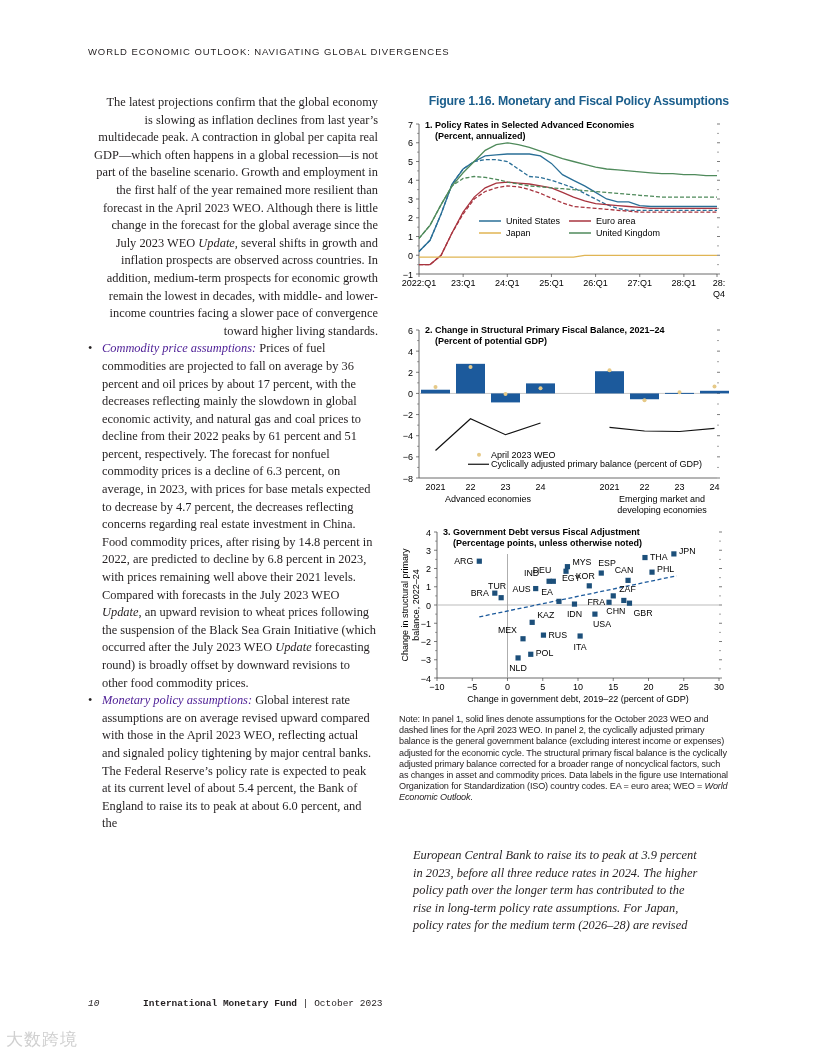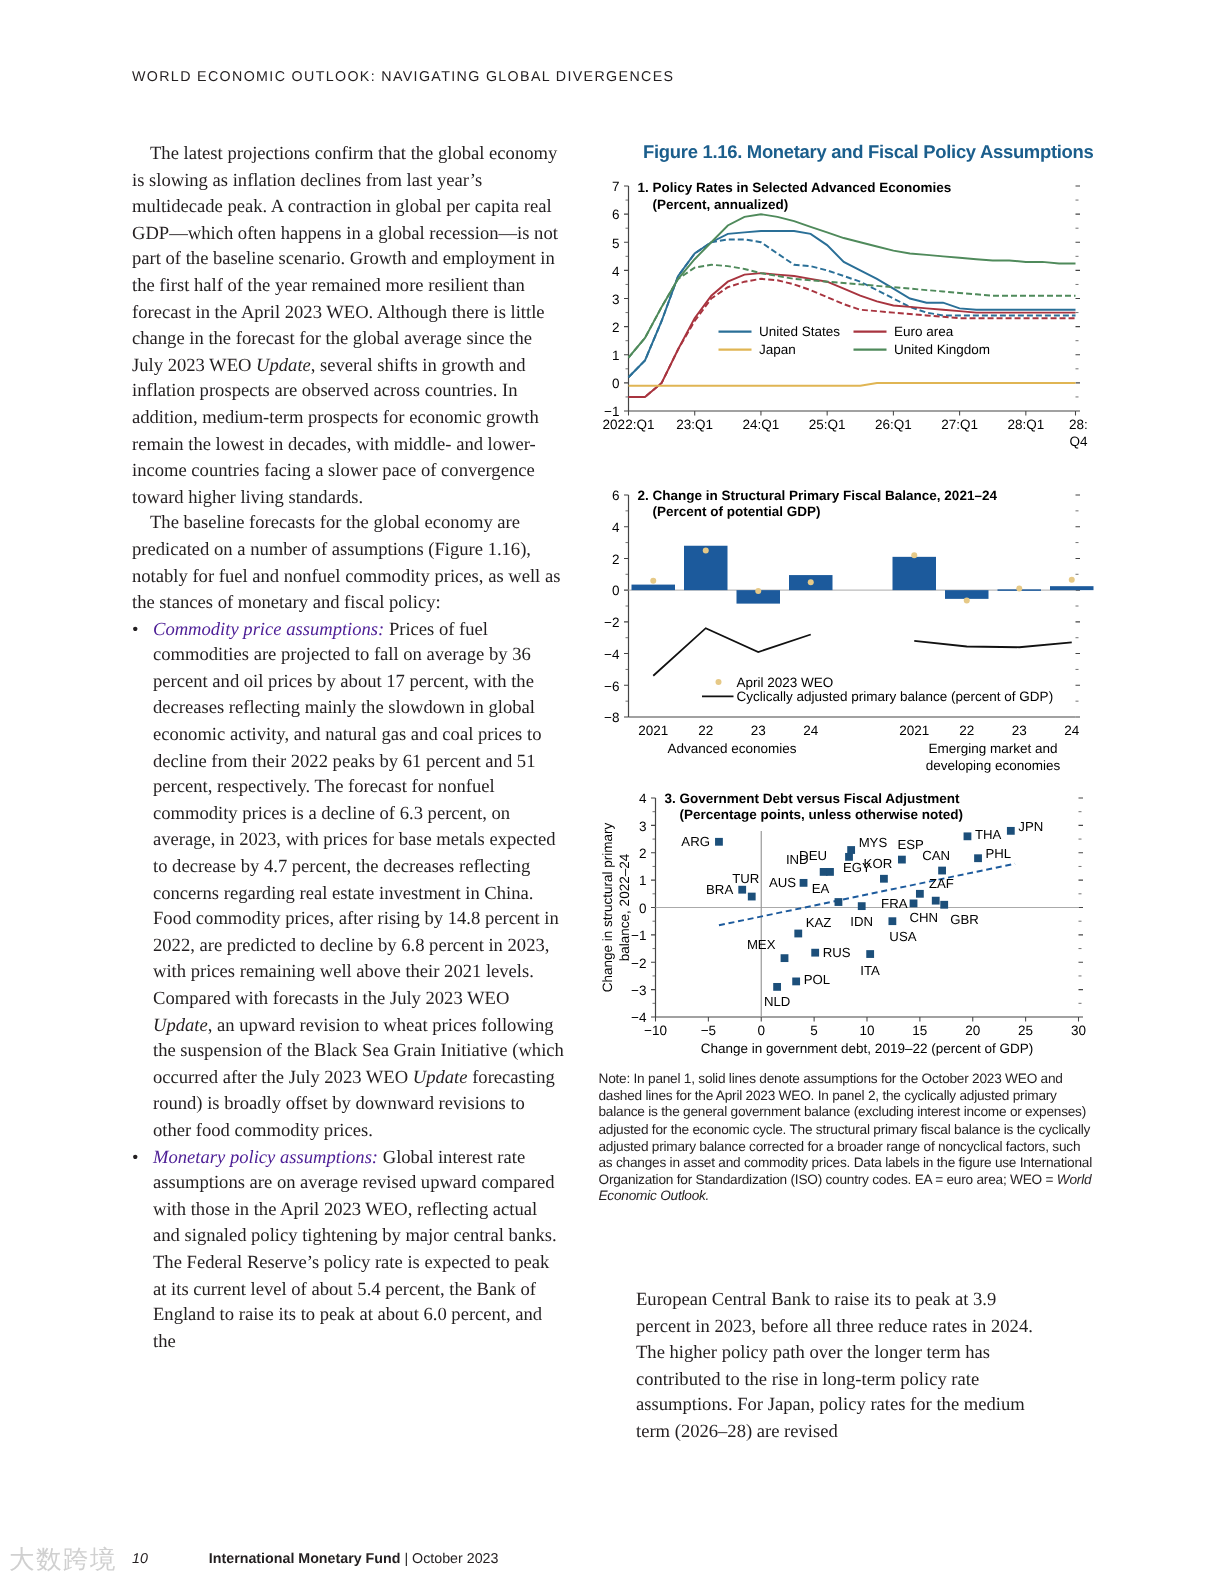--- a/index.html
+++ b/index.html
@@ -1,43 +1,42 @@
 <!DOCTYPE html>
 <html><head>
 <meta charset="utf-8">
 <style>
   html, body { margin:0; padding:0; background:#fff; }
   body { width:816px; height:1056px; position:relative; overflow:hidden; font-family:"Liberation Serif", serif; color:#231f20; }
   .running-head { position:absolute; left:88px; top:46px; font-family:"Liberation Sans", sans-serif; font-size:9.5px; letter-spacing:0.9px; color:#231f20;text-align:center; }
   .left-col { position:absolute; left:88px; top:94px; width:290px; }
   .section-title { font-family:"Liberation Sans", sans-serif; font-weight:bold; font-size:14.5px; color:#1b5e8c; margin:0 0 6px 0; letter-spacing:-0.3px; }
-  .para { font-size:12.4px; line-height:17.6px; margin:0; text-indent:12px; }
+  .para { font-size:12.4px; line-height:17.6px; margin:0; text-indent:12px;text-align:right; }
   .bullet { position:relative; padding-left:14px; font-size:12.4px; line-height:17.6px; margin:0; }
   .bullet .dot { position:absolute; left:0; top:0; }
   .bullet .lead { font-style:italic; color:#4c1d95; }
   .fig { position:absolute; left:399px; top:94px; width:330px;text-align:right; }
   .fig-title { font-family:"Liberation Sans", sans-serif; font-weight:bold; font-size:12.3px; color:#1b5e8c; letter-spacing:-0.2px; }
   svg text { font-family:"Liberation Sans", sans-serif; }
   .notes { position:absolute; left:399px; top:714px; width:330px; font-family:"Liberation Sans", sans-serif; font-size:9.1px; line-height:11.2px; color:#231f20; letter-spacing:-0.15px; }
   .notes p { margin:0; }
   .right-text { position:absolute; left:413px; top:847px; width:290px; font-size:12.4px; line-height:17.6px; }
-  .right-text p { margin:11px; }
-  .footer { position:absolute; top:1034px; left:88px; font-family:Liberation Sans, sans-serif; font-size:9.5px; }
+  .right-text p { margin:0;font-style:italic; }
+  .footer { position:absolute; top:998px; left:88px; font-family:Liberation Mono, monospace; font-size:9.5px; }
   .footer .pg { font-style:italic; margin-right:38px; }
   .footer .org { font-weight:bold; }
   .watermark { position:absolute; left:6px; top:1028px; font-family:"DejaVu Sans", sans-serif; font-size:17px; color:#d0d0d0; letter-spacing:1px;text-align:right; }
 </style>
 </head>
 <body>
 
 <div class="running-head">WORLD ECONOMIC OUTLOOK: NAVIGATING GLOBAL DIVERGENCES</div>
 
 <div class="left-col">
   <p class="para" id="p1">The latest projections confirm that the global economy is slowing as inflation declines from last year’s multidecade peak. A contraction in global per capita real GDP—which often happens in a global recession—is not part of the baseline scenario. Growth and employment in the first half of the year remained more resilient than forecast in the April 2023 WEO. Although there is little change in the forecast for the global average since the July 2023 WEO <i>Update</i>, several shifts in growth and inflation prospects are observed across countries. In addition, medium-term prospects for economic growth remain the lowest in decades, with middle- and lower-income countries facing a slower pace of convergence toward higher living standards.</p>
-  <p class="para">The baseline forecasts for the global economy are predicated on a number of assumptions (Figure 1.16), notably for fuel and nonfuel commodity prices, as well as the stances of monetary and fiscal policy:</p>
   <p class="bullet">
     <span class="dot">•</span>
     <span class="lead">Commodity price assumptions:</span><span id="b0"> Prices of fuel commodities are projected to fall on average by 36 percent and oil prices by about 17 percent, with the decreases reflecting mainly the slowdown in global economic activity, and natural gas and coal prices to decline from their 2022 peaks by 61 percent and 51 percent, respectively. The forecast for nonfuel commodity prices is a decline of 6.3 percent, on average, in 2023, with prices for base metals expected to decrease by 4.7 percent, the decreases reflecting concerns regarding real estate investment in China. Food commodity prices, after rising by 14.8 percent in 2022, are predicted to decline by 6.8 percent in 2023, with prices remaining well above their 2021 levels. Compared with forecasts in the July 2023 WEO <i>Update</i>, an upward revision to wheat prices following the suspension of the Black Sea Grain Initiative (which occurred after the July 2023 WEO <i>Update</i> forecasting round) is broadly offset by downward revisions to other food commodity prices.</span>
   </p>
   <p class="bullet">
     <span class="dot">•</span>
     <span class="lead">Monetary policy assumptions:</span><span> Global interest rate assumptions are on average revised upward compared with those in the April 2023 WEO, reflecting actual and signaled policy tightening by major central banks. The Federal Reserve’s policy rate is expected to peak at its current level of about 5.4 percent, the Bank of England to raise its to peak at about 6.0 percent, and the</span>
   </p>
 </div>
 

